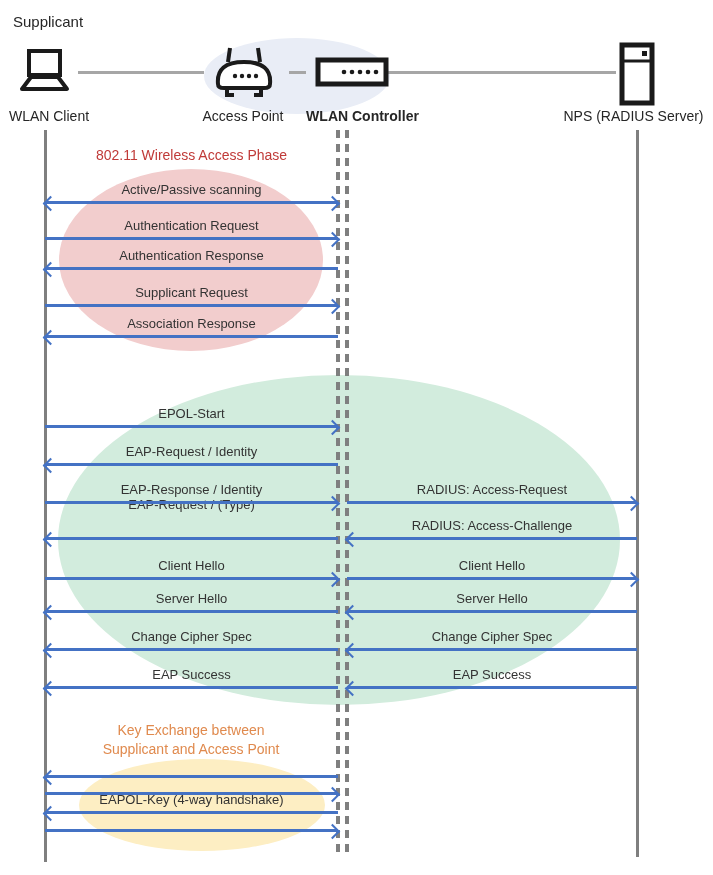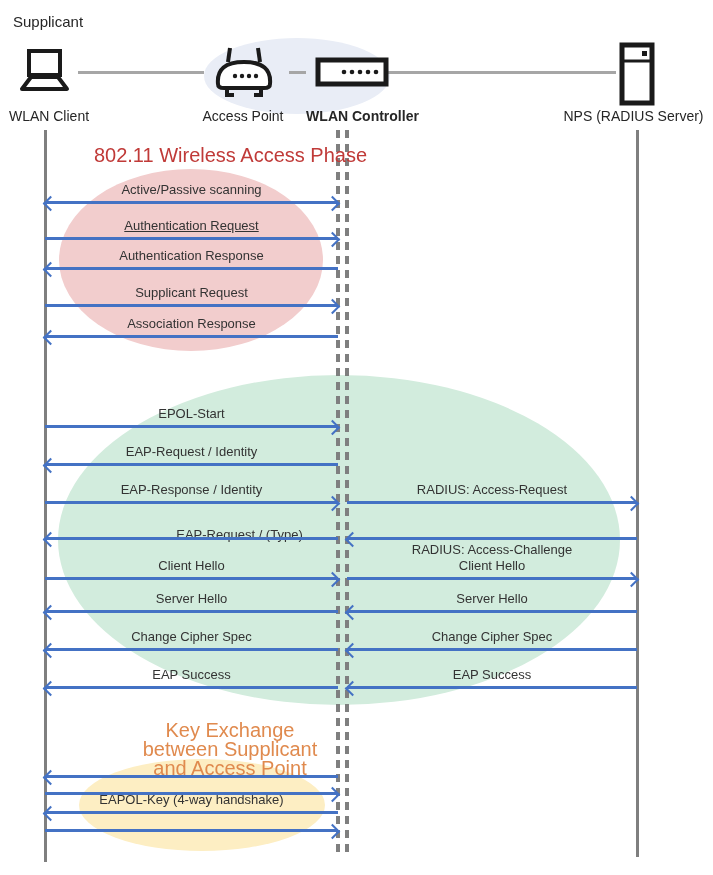--- a/index.html
+++ b/index.html
@@ -10,21 +10,21 @@
     --auth-fill:#e9edf6; --icon:#1a1a1a; --text:#333333;
   }
   html,body{margin:0;padding:0;background:#fff;}
   #stage{position:relative;width:713px;height:875px;background:#fff;overflow:hidden;
          font-family:"Liberation Sans",sans-serif;color:var(--text);}
   .abs{position:absolute;}
   .center{text-align:center;}
   .role-label{font-size:15px;color:#262626;}
   .device-label{font-size:14px;color:#262626;}
   .ellipse{border-radius:50%;z-index:0;}
-  .phase-heading{font-size:20px;line-height:19px;z-index:3;margin-left:39px;}
+  .phase-heading{font-size:14px;line-height:19px;z-index:3;}
   .lifeline{width:3px;background:var(--lifeline);z-index:1;}
   .lifeline-dashed{width:4px;background:repeating-linear-gradient(to bottom,var(--lifeline) 0 8px,transparent 8px 14px);z-index:1;}
   .connector{height:3px;background:var(--connector);top:71px;z-index:1;}
   .icon-box{z-index:2;}
   .msg-label{position:absolute;height:18px;line-height:18px;font-size:13px;color:var(--text);text-align:center;z-index:3;white-space:nowrap;}
   .msg-arrow{position:absolute;height:2.5px;background:var(--arrow);z-index:4;}
   .head{position:absolute;width:9px;height:9px;border:solid var(--arrow);top:-3.5px;}
   .head-right{border-width:0 2.5px 2.5px 0;transform:rotate(-45deg);right:0px;}
   .head-left{border-width:0 2.5px 2.5px 0;transform:rotate(135deg);left:0px;}
   svg{display:block;}
@@ -95,21 +95,21 @@
 
   <div class="abs phase-heading center" style="left:45px;top:146px;width:293px;color:var(--p1-head);">802.11 Wireless Access Phase</div>
   <div class="abs phase-heading center" style="left:86px;top:721px;width:210px;color:var(--p3-head);">Key Exchange between Supplicant and Access Point</div>
 
   <div id="messages">
       <div class="msg-label" style="left: 45px; top: 181px; width: 293px;">Active/Passive scanning</div>
       <div class="msg-arrow" style="left: 45px; top: 201px; width: 293px;">
         <span class="head head-right"></span>
         <span class="head head-left"></span>
       </div>
-      <div class="msg-label" style="left: 45px; top: 217px; width: 293px; text-decoration: underline;">Authentication Request</div>
+      <div class="msg-label" style="left: 45px; top: 217px; width: 293px;">Authentication Request</div>
       <div class="msg-arrow" style="left: 45px; top: 237px; width: 293px;">
         <span class="head head-right"></span>
       </div>
       <div class="msg-label" style="left: 45px; top: 247px; width: 293px;">Authentication Response</div>
       <div class="msg-arrow" style="left: 45px; top: 267px; width: 293px;">
         <span class="head head-left"></span>
       </div>
       <div class="msg-label" style="left: 45px; top: 284px; width: 293px;">Supplicant Request</div>
       <div class="msg-arrow" style="left: 45px; top: 304px; width: 293px;">
         <span class="head head-right"></span>
@@ -127,25 +127,25 @@
         <span class="head head-left"></span>
       </div>
       <div class="msg-label" style="left: 45px; top: 481px; width: 293px;">EAP-Response / Identity</div>
       <div class="msg-arrow" style="left: 45px; top: 501px; width: 293px;">
         <span class="head head-right"></span>
       </div>
       <div class="msg-label" style="left: 347px; top: 481px; width: 290px;">RADIUS: Access-Request</div>
       <div class="msg-arrow" style="left: 347px; top: 501px; width: 290px;">
         <span class="head head-right"></span>
       </div>
-      <div class="msg-label" style="left: 45px; top: 526px; width: 293px; padding-left: 48px;">EAP-Request / (Type)</div>
+      <div class="msg-label" style="left: 45px; top: 496px; width: 293px;">EAP-Request / (Type)</div>
       <div class="msg-arrow" style="left: 45px; top: 537px; width: 293px;">
         <span class="head head-left"></span>
       </div>
-      <div class="msg-label" style="left: 347px; top: 541px; width: 290px;">RADIUS: Access-Challenge</div>
+      <div class="msg-label" style="left: 347px; top: 517px; width: 290px;">RADIUS: Access-Challenge</div>
       <div class="msg-arrow" style="left: 347px; top: 537px; width: 290px;">
         <span class="head head-left"></span>
       </div>
       <div class="msg-label" style="left: 45px; top: 557px; width: 293px;">Client Hello</div>
       <div class="msg-arrow" style="left: 45px; top: 577px; width: 293px;">
         <span class="head head-right"></span>
       </div>
       <div class="msg-label" style="left: 347px; top: 557px; width: 290px;">Client Hello</div>
       <div class="msg-arrow" style="left: 347px; top: 577px; width: 290px;">
         <span class="head head-right"></span>

